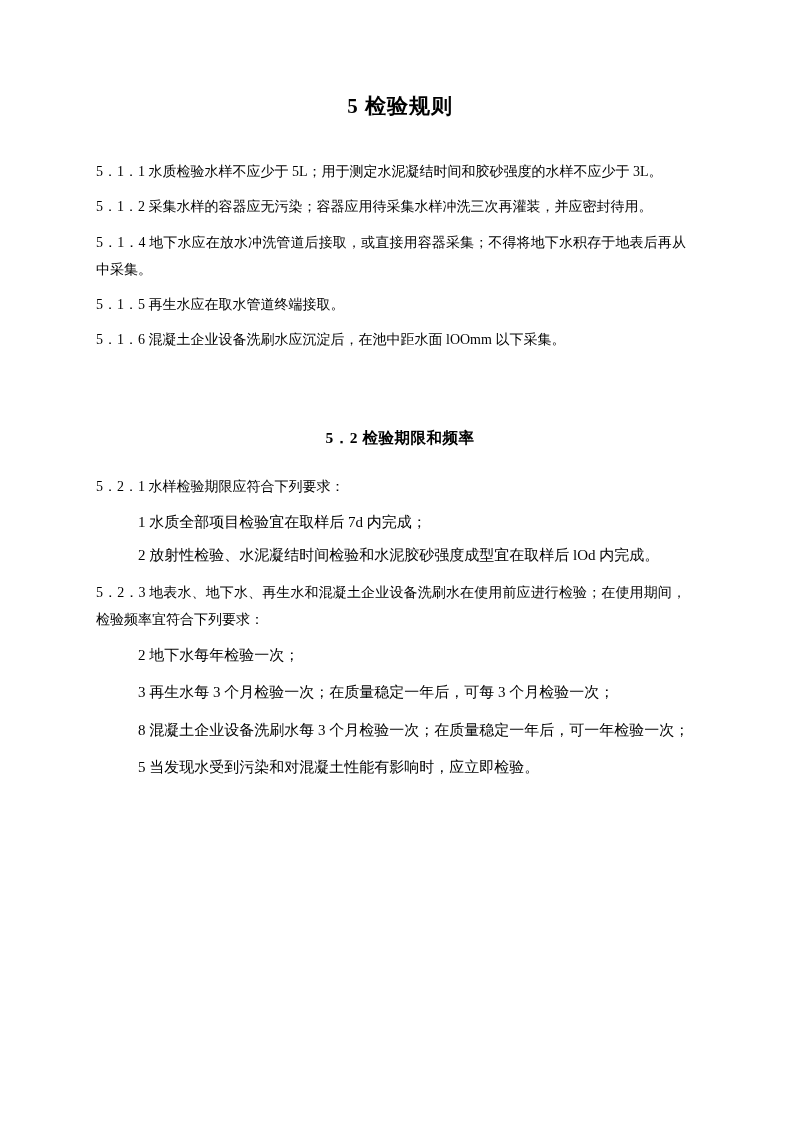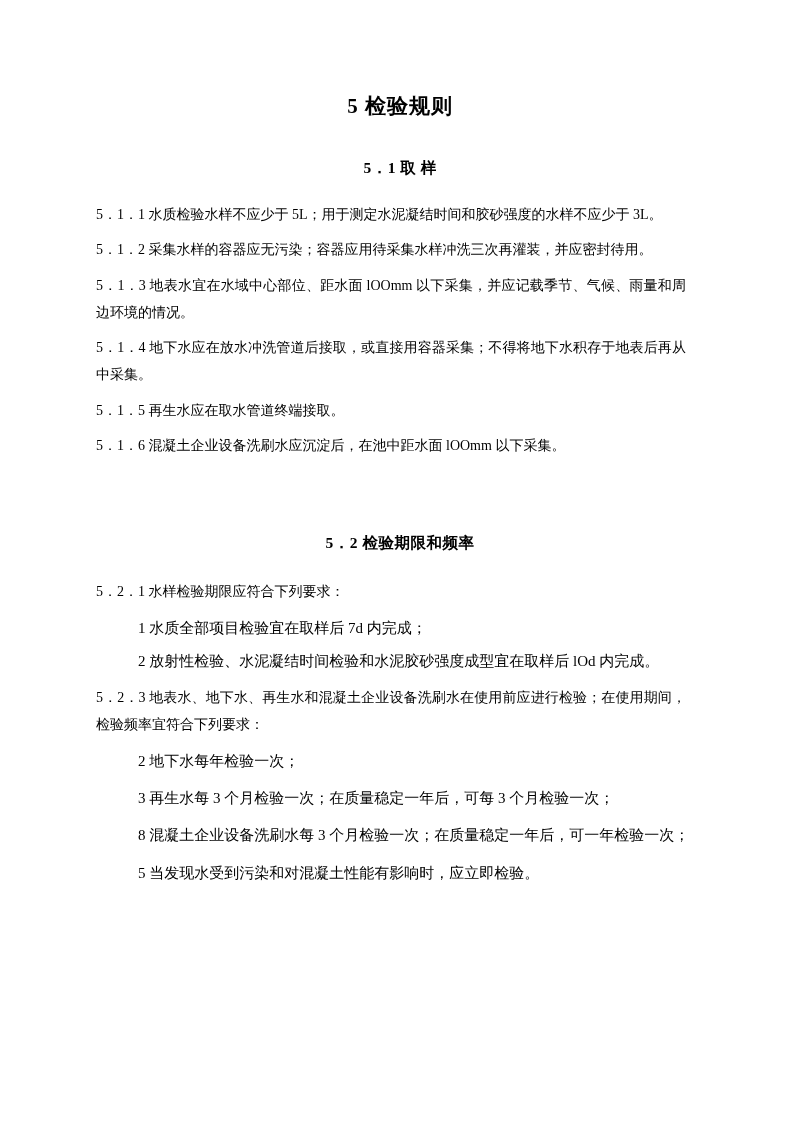--- a/index.html
+++ b/index.html
@@ -57,25 +57,23 @@
     margin-bottom: 4px;
   }
 </style>
 </head>
 <body>
 
 <div class="page">
 
   <h1 class="doc-title">5 检验规则</h1>
 
-  <h2 class="section-heading">5．1 取 样</h2>
 
   <p class="clause">5．1．1 水质检验水样不应少于 5L；用于测定水泥凝结时间和胶砂强度的水样不应少于 3L。</p>
   <p class="clause">5．1．2 采集水样的容器应无污染；容器应用待采集水样冲洗三次再灌装，并应密封待用。</p>
-  <p class="clause">5．1．3 地表水宜在水域中心部位、距水面 lOOmm 以下采集，并应记载季节、气候、雨量和周边环境的情况。</p>
   <p class="clause">5．1．4 地下水应在放水冲洗管道后接取，或直接用容器采集；不得将地下水积存于地表后再从中采集。</p>
   <p class="clause">5．1．5 再生水应在取水管道终端接取。</p>
   <p class="clause">5．1．6 混凝土企业设备洗刷水应沉淀后，在池中距水面 lOOmm 以下采集。</p>
 
   <h2 class="section-heading second">5．2 检验期限和频率</h2>
 
   <p class="clause">5．2．1 水样检验期限应符合下列要求：</p>
   <p class="sub tight">1 水质全部项目检验宜在取样后 7d 内完成；</p>
   <p class="sub">2 放射性检验、水泥凝结时间检验和水泥胶砂强度成型宜在取样后 lOd 内完成。</p>
   <p class="clause">5．2．3 地表水、地下水、再生水和混凝土企业设备洗刷水在使用前应进行检验；在使用期间，检验频率宜符合下列要求：</p>

